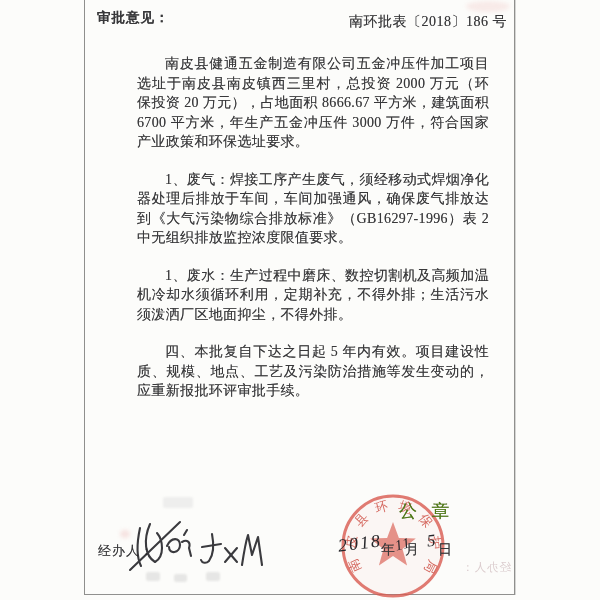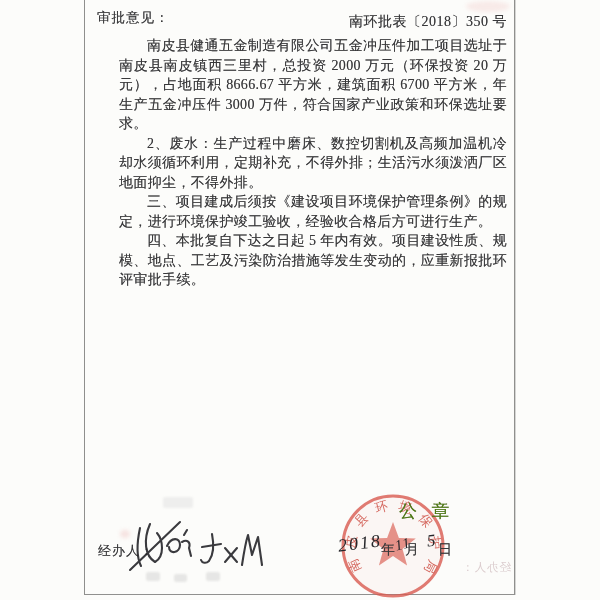--- a/index.html
+++ b/index.html
@@ -15,32 +15,32 @@
   
   .vline{position:absolute;top:0;width:1px;height:595px;background:#8f8f8d;}
   .vline.left{left:84px;}
   .vline.right{left:514px;box-shadow:1px 0 0 rgba(140,140,138,.35);}
   .hline-bottom{position:absolute;left:84px;top:594px;width:431px;height:1px;background:#90908e;}
 
   .scan-text{color:#38383a;text-shadow:0 0 .5px rgba(55,55,58,.6);}
 
   .cell-label{
     position:absolute;left:97px;top:9px;
-    font-size:13.5px;letter-spacing:1px;font-weight:normal;
+    font-size:13.5px;letter-spacing:1px;font-weight:bold;
   }
   .doc-number{
     position:absolute;left:200px;top:13px;width:307px;
     font-size:14px;text-align:right;letter-spacing:.5px;
   }
   .body-block{
     position:absolute;left:119px;top:36px;width:388px;
     font-size:14px;line-height:19.5px;letter-spacing:.35px;
     text-align:justify;
   }
-  .body-block p{margin:0;text-indent:2em;}
+  .body-block p{margin:18px;text-indent:2em;}
 
   .handler-label{
     position:absolute;left:98px;top:542px;
     font-size:13px;letter-spacing:1px;
   }
 
   
   .sig-svg{position:absolute;left:118px;top:510px;}
 
   
@@ -80,26 +80,26 @@
 </head>
 <body>
 
 <div class="page">
 
   <div class="vline left"></div>
   <div class="vline right"></div>
   <div class="hline-bottom"></div>
 
   <div class="cell-label scan-text">审批意见：</div>
-  <div class="doc-number scan-text">南环批表〔2018〕350 号</div>
+  <div class="doc-number scan-text">南环批表〔2018〕186 号</div>
 
   <div class="body-block scan-text">
     <p>南皮县健通五金制造有限公司五金冲压件加工项目选址于南皮县南皮镇西三里村，总投资 2000 万元（环保投资 20 万元），占地面积 8666.67 平方米，建筑面积 6700 平方米，年生产五金冲压件 3000 万件，符合国家产业政策和环保选址要求。</p>
-    <p>2、废水：生产过程中磨床、数控切割机及高频加温机冷却水须循环利用，定期补充，不得外排；生活污水须泼洒厂区地面抑尘，不得外排。</p>
-    <p>三、项目建成后须按《建设项目环境保护管理条例》的规定，进行环境保护竣工验收，经验收合格后方可进行生产。</p>
+    <p>1、废气：焊接工序产生废气，须经移动式焊烟净化器处理后排放于车间，车间加强通风，确保废气排放达到《大气污染物综合排放标准》（GB16297-1996）表 2 中无组织排放监控浓度限值要求。</p>
+    <p>1、废水：生产过程中磨床、数控切割机及高频加温机冷却水须循环利用，定期补充，不得外排；生活污水须泼洒厂区地面抑尘，不得外排。</p>
     <p>四、本批复自下达之日起 5 年内有效。项目建设性质、规模、地点、工艺及污染防治措施等发生变动的，应重新报批环评审批手续。</p>
   </div>
 
   <svg class="seal-svg" width="114" height="110" viewBox="0 0 114 110">
     <circle cx="55" cy="55" r="50" fill="none" stroke="#d85a50" stroke-width="3" opacity="0.8"></circle>
     <circle cx="55" cy="55" r="50" fill="rgba(226,110,100,0.04)" stroke="none"></circle>
     <polygon points="55,31 60.9,46.9 77.8,47.6 64.5,58.1 69.1,74.4 55,65 40.9,74.4 45.5,58.1 32.2,47.6 49.1,46.9" fill="#dc6a5e" opacity="0.72"></polygon>
     <path id="sealArc" d="M 25,80 A 38,38 0 1 1 85,80" fill="none" stroke="none"></path>
     <text font-size="13" fill="#d0564c" opacity="0.88" letter-spacing="2" font-family="Liberation Serif, serif">
       <textPath href="#sealArc" startOffset="2" textLength="168">南皮县环境保护局</textPath>

